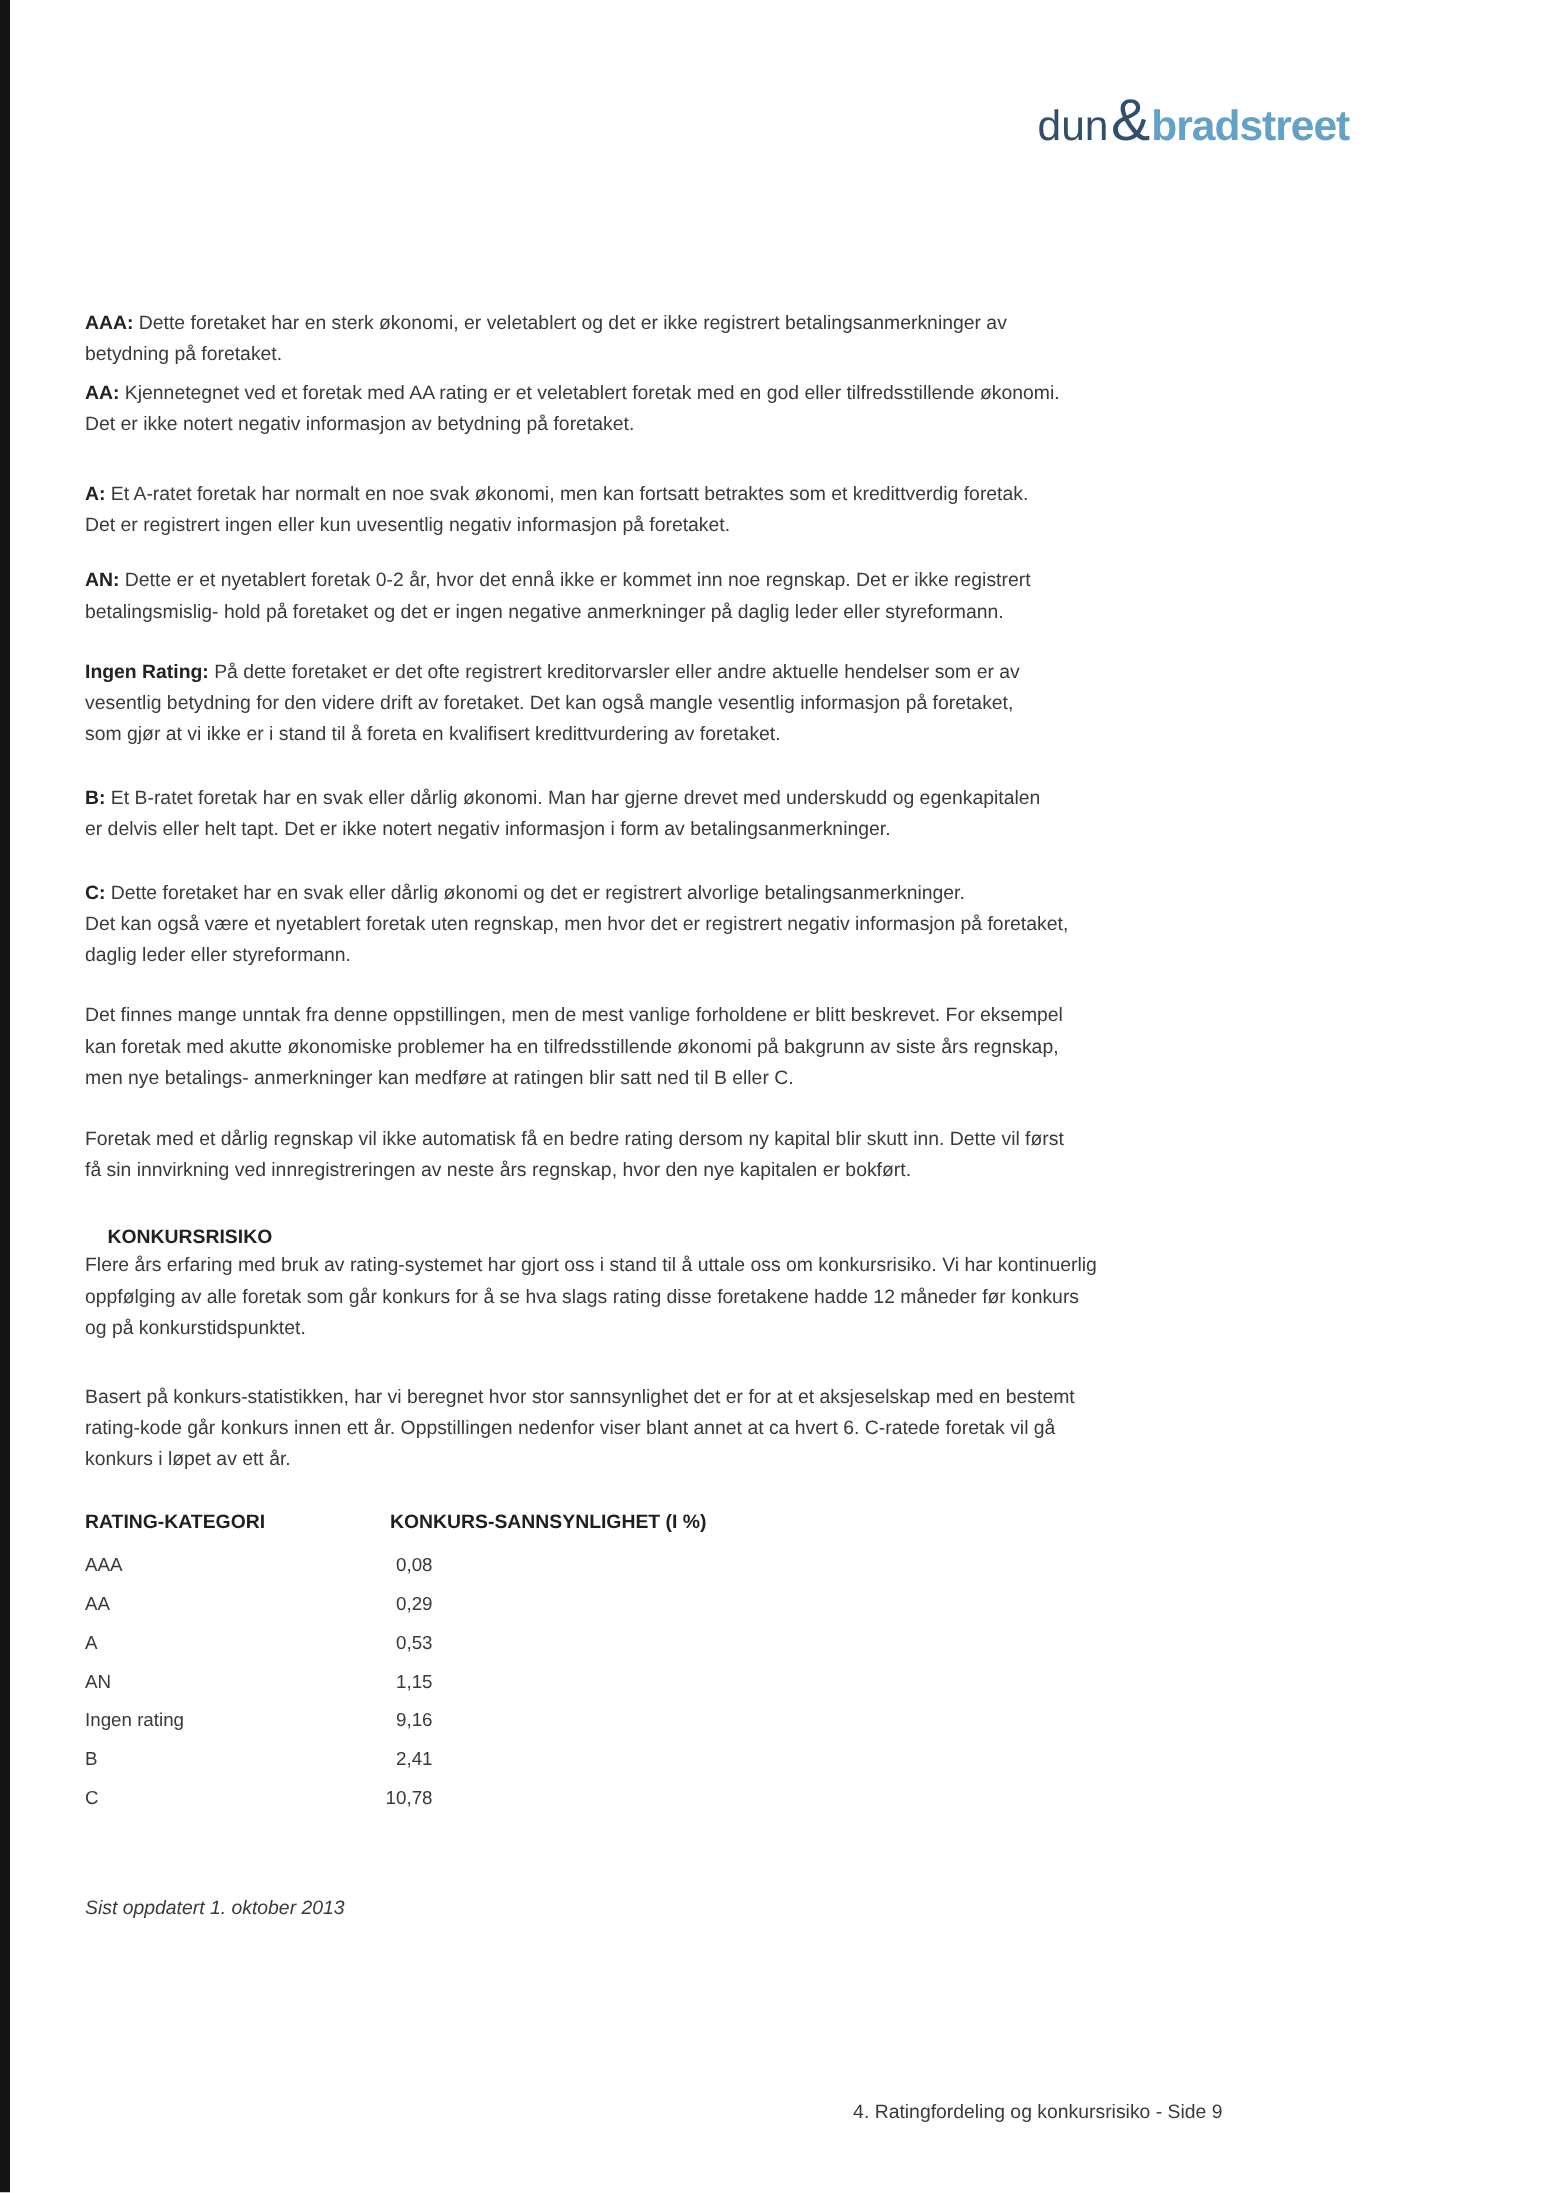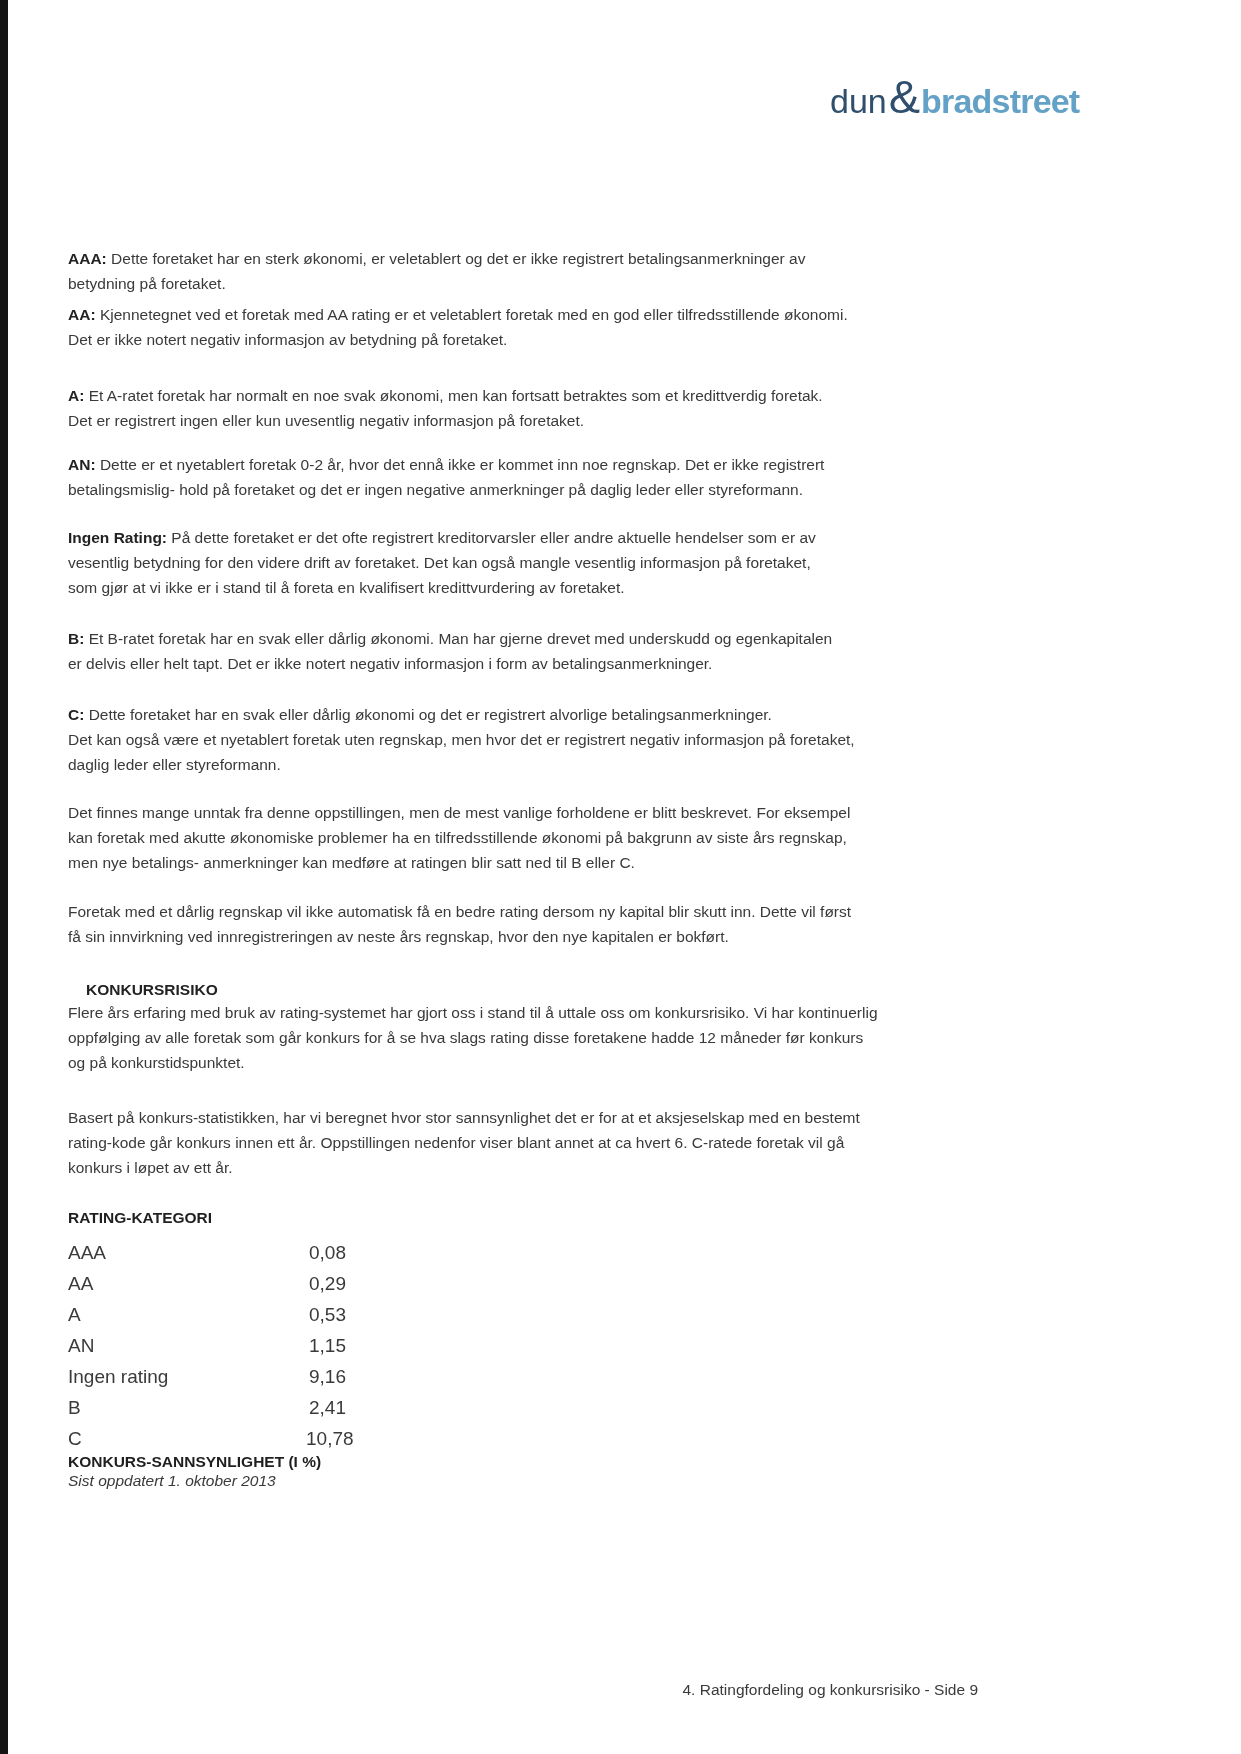--- a/index.html
+++ b/index.html
@@ -84,41 +84,40 @@
     width: 700px;
   }
   .rating-table .thead {
     display: flex;
     height: 29px;
     font-size: 15.5px;
     font-weight: bold;
     color: #1f1f1f;
     line-height: 20px;
     white-space: nowrap;
-    flex-direction: column;
   }
   .rating-table .trow {
     display: flex;
     height: 31px;
     line-height: 31px;
-    font-size: 19px;
+    font-size: 15px;
     color: #3a3a3a;
     white-space: nowrap;
   }
   .col1 { width: 244px; flex: 0 0 244px; }
   .num {
     display: inline-block;
     width: 40px;
     margin-left: -6px;
     text-align: right;
   }
   .last-updated {
     position: absolute;
     left: 0;
-    top: 1469px;
+    top: 1515px;
     font-size: 15.5px;
     font-style: italic;
     color: #3a3a3a;
     line-height: 24.8px;
   }
   .footer {
     position: absolute;
     left: 0;
     top: 1678px;
     width: 910px;

